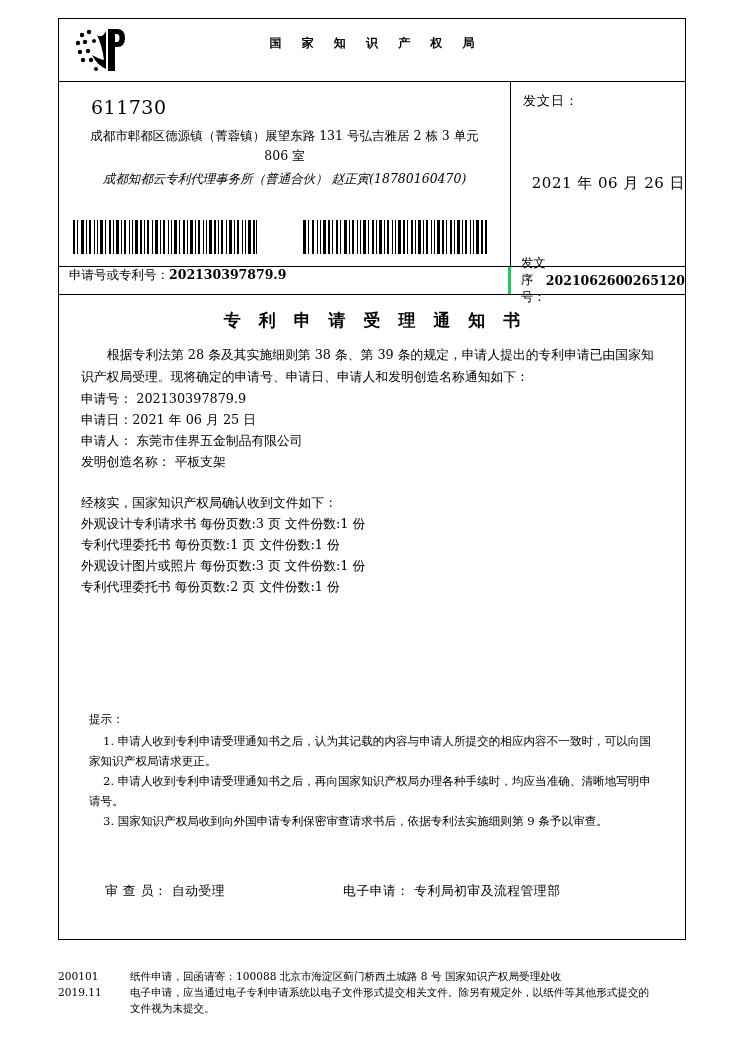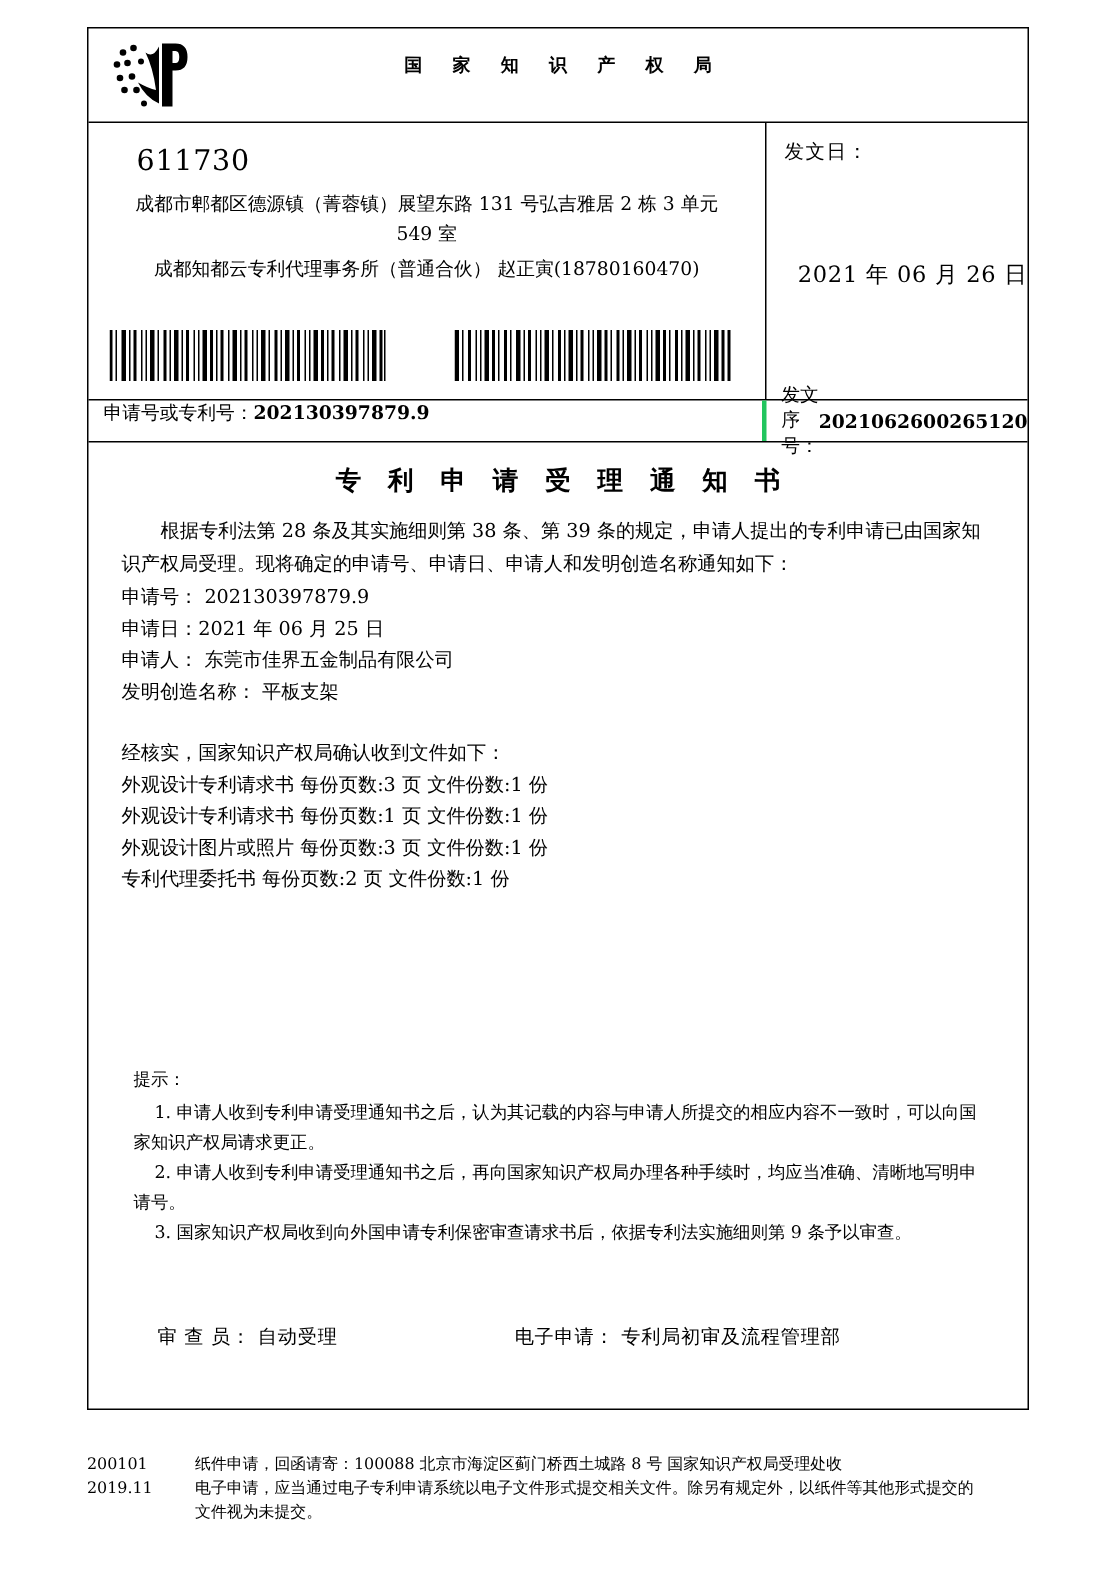--- a/index.html
+++ b/index.html
@@ -75,21 +75,21 @@
     margin-bottom: 8px;
     letter-spacing: 0.5px;
   }
   .addr-lines {
     text-align: center;
     font-size: 12.5px;
     line-height: 20px;
   }
   .addr-lines div { white-space: nowrap; }
   .addr-line-2 { text-align: center; }
-  .agent-line { margin-top: 3px; }
+  .agent-line { margin-top: 3px; font-style: italic; }
 
   .barcode-wrap {
     position: absolute;
     left: 14px;
     bottom: 10px;
     width: 420px;
     height: 36px;
   }
   .barcode {
     height: 34px;
@@ -239,21 +239,21 @@
         </svg>
       </div>
       <div class="header-title">国 家 知 识 产 权 局</div>
     </div>
 
     <div class="addr-row">
       <div class="addr-left">
         <div class="regno">611730</div>
         <div class="addr-lines">
           <div>成都市郫都区德源镇（菁蓉镇）展望东路 131 号弘吉雅居 2 栋 3 单元</div>
-          <div class="addr-line-2">549 室</div>
+          <div class="addr-line-2">806 室</div>
           <div class="agent-line">成都知都云专利代理事务所（普通合伙）  赵正寅(18780160470)</div>
         </div>
         <div class="barcode-wrap">
           <svg class="barcode" viewBox="0 0 185 34" preserveAspectRatio="none">
             <g fill="#000">
               <rect x="0" y="0" width="2" height="34"></rect>
                 <rect x="4" y="0" width="1" height="34"></rect>
               <rect x="8" y="0" width="3" height="34"></rect>
                 <rect x="13" y="0" width="1" height="34"></rect>
               <rect x="16" y="0" width="2" height="34"></rect>
@@ -382,21 +382,21 @@
         <div>申请日：2021 年 06 月 25 日</div>
         <div>申请人：  东莞市佳界五金制品有限公司</div>
         <div>发明创造名称：  平板支架</div>
       </div>
 
       <div class="gap-md"></div>
 
       <div class="list-block">
         <div>经核实，国家知识产权局确认收到文件如下：</div>
         <div>外观设计专利请求书  每份页数:3 页  文件份数:1 份</div>
-        <div>外观设计专利请求书  每份页数:1 页  文件份数:1 份</div>
+        <div>专利代理委托书  每份页数:1 页  文件份数:1 份</div>
         <div>外观设计图片或照片  每份页数:3 页  文件份数:1 份</div>
         <div>专利代理委托书  每份页数:2 页  文件份数:1 份</div>
       </div>
 
       <div class="notes">
         <div class="note-title">提示：</div>
         <div class="note-item">1. 申请人收到专利申请受理通知书之后，认为其记载的内容与申请人所提交的相应内容不一致时，可以向国家知识产权局请求更正。</div>
         <div class="note-item">2. 申请人收到专利申请受理通知书之后，再向国家知识产权局办理各种手续时，均应当准确、清晰地写明申请号。</div>
         <div class="note-item">3. 国家知识产权局收到向外国申请专利保密审查请求书后，依据专利法实施细则第 9 条予以审查。</div>
       </div>

